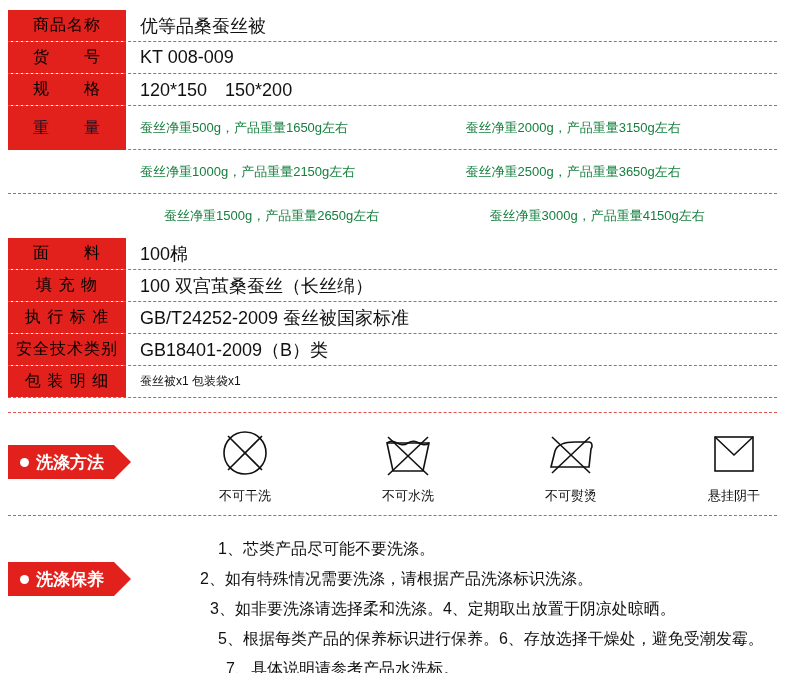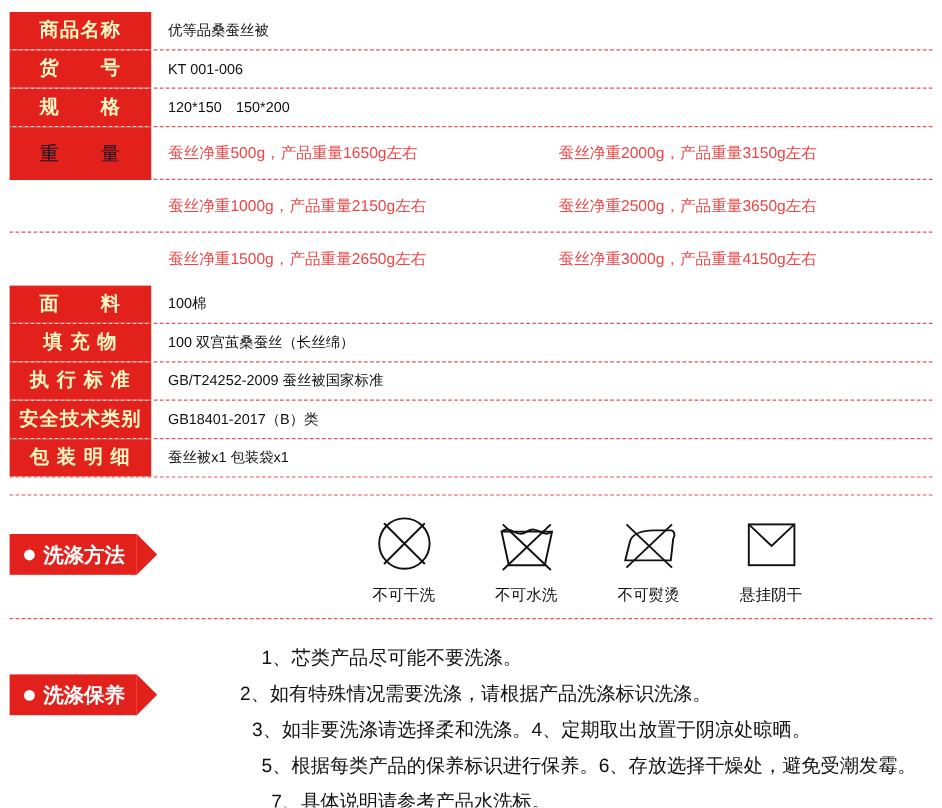--- a/index.html
+++ b/index.html
@@ -24,56 +24,57 @@
   }
   .spec-row {
     display: flex;
     align-items: stretch;
     border-bottom: 1px dashed #e0534f;
   }
   .label-cell {
     width: 118px;
     min-width: 118px;
     background: #e2211c;
-    color: #fef9c3;
+    color: #000000;
     font-size: 16px;
-    font-weight: bold;
+    font-weight: normal;
     display: flex;
     align-items: center;
     justify-content: center;
     letter-spacing: 1px;
     padding: 5px 0;
     box-sizing: border-box;
   }
   .value-cell {
     flex: 1;
     display: flex;
     align-items: center;
     padding-left: 14px;
-    font-size: 12px;
+    font-size: 18px;
     color: #111;
     box-sizing: border-box;
   }
   .value-cell.small {
     font-size: 12px;
   }
   .weight-line {
     display: flex;
     align-items: center;
     height: 44px;
     border-bottom: 1px dashed #e0534f;
     box-sizing: border-box;
   }
   .weight-line:last-child {
     border-bottom: none;
+    gap: 24px;
   }
   .weight-col {
     width: 50%;
     font-size: 13px;
-    color: #ef4444;
+    color: #15803d;
     padding-left: 14px;
     box-sizing: border-box;
   }
   .weight-label {
     width: 118px;
     min-width: 118px;
     background: #e2211c;
     color: #0f172a;
     font-size: 16px;
     font-weight: normal;
@@ -134,21 +135,21 @@
     align-items: flex-start;
   }
   .wash-banner-holder {
     width: 170px;
     min-width: 170px;
     padding-top: 18px;
   }
   .icons-row {
     flex: 1;
     display: flex;
-    justify-content: center;
+    justify-content: space-between;
     gap: 16px;
     padding-left: 24px;
   }
   .icon-item {
     width: 86px;
     text-align: center;
   }
   .icon-box {
     width: 52px;
     height: 52px;
@@ -195,21 +196,21 @@
 
   <div>
 
     <div class="spec-row">
       <div class="label-cell">商品名称</div>
       <div class="value-cell">优等品桑蚕丝被</div>
     </div>
 
     <div class="spec-row">
       <div class="label-cell">货　　号</div>
-      <div class="value-cell">KT 001-006</div>
+      <div class="value-cell">KT 008-009</div>
     </div>
 
     <div class="spec-row">
       <div class="label-cell">规　　格</div>
       <div class="value-cell">120*150　150*200</div>
     </div>
 
     <div>
       <div class="weight-line" style="display:flex;">
         <div class="weight-label">重　　量</div>
@@ -238,21 +239,21 @@
       <div class="value-cell">100  双宫茧桑蚕丝（长丝绵）</div>
     </div>
 
     <div class="spec-row">
       <div class="label-cell">执 行 标 准</div>
       <div class="value-cell">GB/T24252-2009 蚕丝被国家标准</div>
     </div>
 
     <div class="spec-row">
       <div class="label-cell">安全技术类别</div>
-      <div class="value-cell">GB18401-2017（B）类</div>
+      <div class="value-cell">GB18401-2009（B）类</div>
     </div>
 
     <div class="spec-row">
       <div class="label-cell">包 装 明 细</div>
       <div class="value-cell small">蚕丝被x1  包装袋x1</div>
     </div>
 
   </div>
 
   <div class="wash-section">

